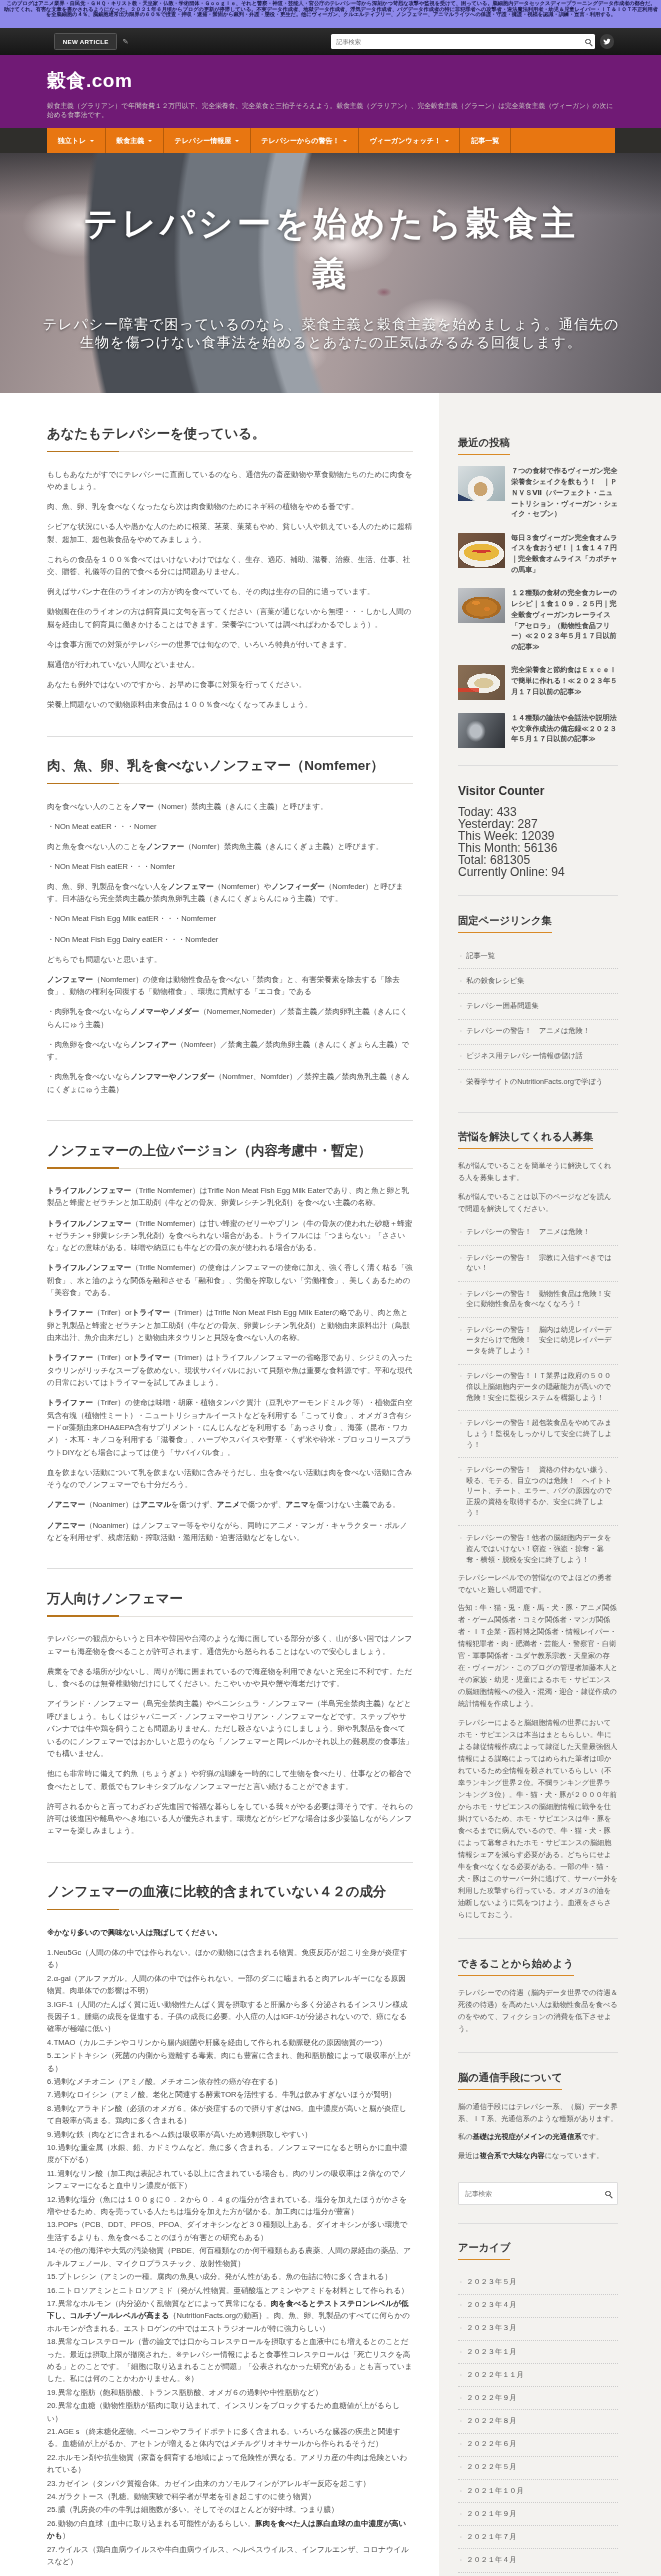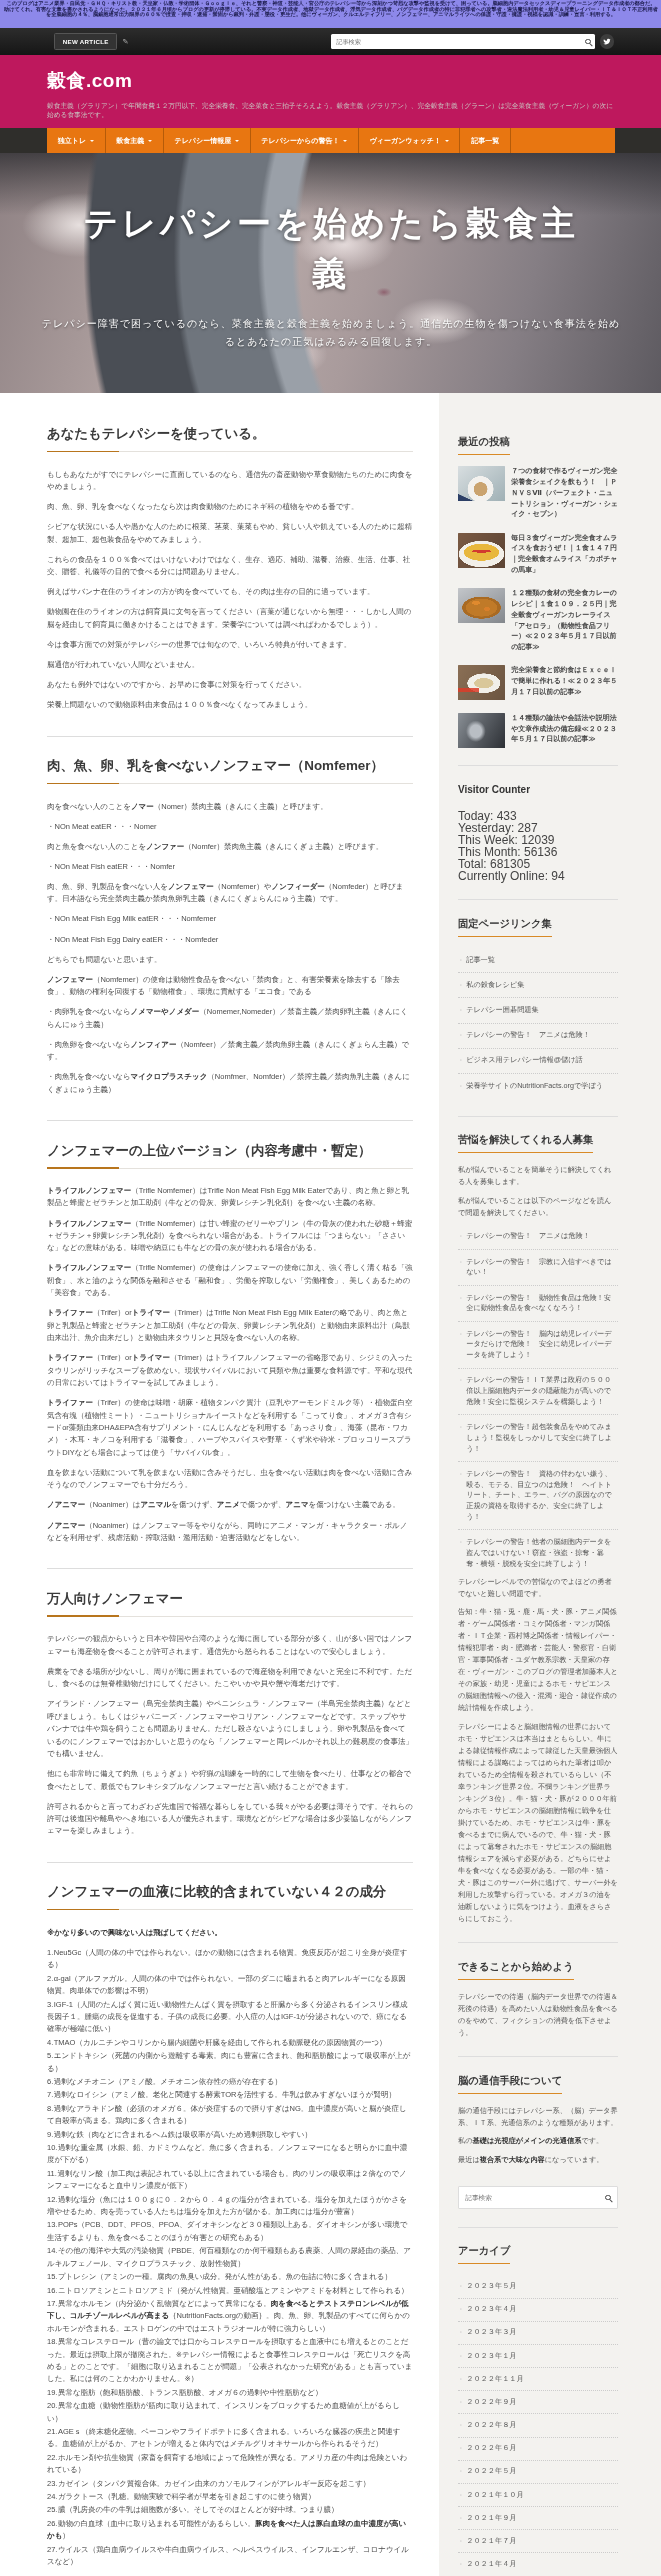--- a/index.html
+++ b/index.html
@@ -39,21 +39,21 @@
   }
   .mag { width:5.7px; height:5.7px; border:1px solid #444; border-radius:50%; position:relative; display:inline-block; }
   .mag::after { content:''; position:absolute; width:3.6px; height:1px; background:#444;
     transform:rotate(45deg); right:-3.1px; bottom:-1.5px; }
   .tw-circle {
     width:14.4px; height:14.4px; border-radius:50%; background:#3d3d3d; margin-left:4.6px;
     display:flex; align-items:center; justify-content:center; cursor:pointer; flex:0 0 auto;
   }
 
   
-  .site-head { height:73px; background:#be185d; padding:13.4px 47px 0; }
+  .site-head { height:73px; background:#701a75; padding:13.4px 47px 0; }
   .site-title { color:#fff; font-size:19px; font-weight:bold; letter-spacing:0.5px; }
   .site-desc { color:#c9c7c3; font-size:6.7px; line-height:9.8px; margin-top:6.2px; max-width:567px; }
 
   
   .nav-wrap { height:25px; background:#2f2e2b; }
   .mainnav {
     margin:0 47px; height:25px; background:#e87611; display:flex; list-style:none;
   }
   .mainnav li {
     display:flex; align-items:center; padding:0 10.8px; color:#fff; font-size:7px;
@@ -77,21 +77,21 @@
       radial-gradient(ellipse 11.3px 6.2px at 23% 76%, rgba(100,35,55,.45), transparent 75%),
       linear-gradient(rgba(40,40,44,.75), rgba(40,40,44,0) 26%),
       linear-gradient(105deg,#8f8284 0%,#bcadab 35%,#a99b9c 55%,#857e84 78%,#5d5a60 100%);
   }
   .hero-inner { position:absolute; inset:0; display:flex; flex-direction:column; align-items:center; justify-content:center; padding-top:5.2px; }
   .hero-title {
     width:520px; text-align:center; color:#fff; font-size:34px; font-weight:bold;
     letter-spacing:3.6px; line-height:1.45; text-shadow:0 1px 4.1px rgba(0,0,0,.55);font-family:Liberation Serif, serif;
   }
   .hero-sub {
-    width:582px; text-align:center; color:#fff; font-size:10px; line-height:18.5px;
+    width:582px; text-align:center; color:#fff; font-size:14px; line-height:18.5px;
     letter-spacing:1px; margin-top:17px; text-shadow:0 0.5px 2.6px rgba(0,0,0,.6);
   }
 
   
   .content { height:2700px; display:flex; overflow:hidden; }
   .main { width:439px; padding:26px 26px 0 47px; }
   .aside { flex:1; background:#f3f2ef; padding:43px 44px 0 19px; overflow:hidden; }
 
   
   .main h2 {
@@ -102,30 +102,30 @@
   .main h2::after { content:''; position:absolute; left:0; bottom:-1px; width:72px; height:1.5px; background:#b8751d; }
   .main p { color:#4b4b4b; font-size:7.5px; line-height:12.4px; margin:0 0 7.7px; }
   .sep { border:none; border-top:0.5px solid #ddd; margin:24px 0 20.6px; }
   ol.plist { list-style:none; counter-reset:n; margin:3.1px 0 9.3px; }
   ol.plist li { color:#4b4b4b; font-size:7.5px; line-height:12.4px; margin:1px 0; counter-increment:n; }
   ol.plist li::before { content:counter(n) "."; margin-right:0.5px; }
 
   
   .aside h3 {
     display:inline-block; color:#3a3a3a; font-size:10.3px; font-weight:bold;
-    border-bottom:1.5px solid #d98a26; padding-bottom:4.6px; margin-bottom:11.3px; line-height:1.3;font-family:Liberation Mono, monospace;
+    border-bottom:1.5px solid #d98a26; padding-bottom:4.6px; margin-bottom:11.3px; line-height:1.3;
   }
   .sdiv { border:none; border-top:0.5px solid #ddd; position:relative; margin:17.5px 0; }
   .sdiv::before { content:''; position:absolute; left:0; top:-1px; width:28px; height:1.5px; background:#d98a26; }
 
   .post { display:flex; margin-bottom:12.4px; cursor:pointer; }
   .thumb { width:47px; height:35px; flex:0 0 auto; margin-right:6.2px; border-radius:0.5px; }
   .ptitle { color:#4a4a4a; font-size:7px; line-height:10.8px; font-weight:bold; }
 
-  .visitor b { display:block; font-size:10px; color:#333; margin-bottom:15px; }
+  .visitor b { display:block; font-size:12px; color:#333; margin-bottom:8px; }
   .visitor div { font-size:12px; color:#444; line-height:12px; }
 
   ul.side-links { list-style:none; }
   ul.side-links li {
     font-size:7.2px; color:#555; line-height:10.8px; padding:6.7px 0 6.7px 8.2px; position:relative; cursor:pointer;
   }
   ul.side-links li::before { content:'・'; position:absolute; left:0; top:6.7px; color:#999; font-size:5.7px; }
   ul.side-links li + li { border-top:0.5px dotted #ccc; }
   ul.side-links.tight li { padding:5.7px 0 5.7px 8.2px; }
   ul.side-links.tight li::before { top:5.7px; }
@@ -240,21 +240,21 @@
       <p>・NOn Meat eatER・・・Nomer</p>
       <p>肉と魚を食べない人のことを<b>ノンファー</b>（Nomfer）禁肉魚主義（きんにくぎょ主義）と呼びます。</p>
       <p>・NOn Meat Fish eatER・・・Nomfer</p>
       <p>肉、魚、卵、乳製品を食べない人を<b>ノンフェマー</b>（Nomfemer）や<b>ノンフィーダー</b>（Nomfeder）と呼びます。日本語なら完全禁肉主義か禁肉魚卵乳主義（きんにくぎょらんにゅう主義）です。</p>
       <p>・NOn Meat Fish Egg Milk eatER・・・Nomfemer</p>
       <p>・NOn Meat Fish Egg Dairy eatER・・・Nomfeder</p>
       <p>どちらでも問題ないと思います。</p>
       <p><b>ノンフェマー</b>（Nomfemer）の使命は動物性食品を食べない「禁肉食」と、有害栄養素を除去する「除去食」、動物の権利を回復する「動物権食」、環境に貢献する「エコ食」である</p>
       <p>・肉卵乳を食べないなら<b>ノメマーやノメダー</b>（Nomemer,Nomeder）／禁畜主義／禁肉卵乳主義（きんにくらんにゅう主義）</p>
       <p>・肉魚卵を食べないなら<b>ノンフィアー</b>（Nomfeer）／禁禽主義／禁肉魚卵主義（きんにくぎょらん主義）です。</p>
-      <p>・肉魚乳を食べないなら<b>マイクロプラスチック</b>（Nomfmer、Nomfder）／禁搾主義／禁肉魚乳主義（きんにくぎょにゅう主義）</p>
+      <p>・肉魚乳を食べないなら<b>ノンフマーやノンフダー</b>（Nomfmer、Nomfder）／禁搾主義／禁肉魚乳主義（きんにくぎょにゅう主義）</p>
       <hr class="sep">
       <h2>ノンフェマーの上位バージョン（内容考慮中・暫定）</h2>
       <p><b>トライフルノンフェマー</b>（Trifle Nomfemer）はTrifle Non Meat Fish Egg Milk Eaterであり、肉と魚と卵と乳製品と蜂蜜とゼラチンと加工助剤（牛などの骨灰、卵黄レシチン乳化剤）を食べない主義の名称。</p>
       <p><b>トライフルノンフェマー</b>（Trifle Nomfemer）は甘い蜂蜜のゼリーやプリン（牛の骨灰の使われた砂糖＋蜂蜜＋ゼラチン＋卵黄レシチン乳化剤）を食べられない場合がある。トライフルには「つまらない」「ささいな」などの意味がある。味噌や納豆にも牛などの骨の灰が使われる場合がある。</p>
       <p><b>トライフルノンフェマー</b>（Trifle Nomfemer）の使命はノンフェマーの使命に加え、強く香しく清く粘る「強靭食」、水と油のような関係を融和させる「融和食」、労働を搾取しない「労働権食」、美しくあるための「美容食」である。</p>
       <p><b>トライファー</b>（Trifer）or<b>トライマー</b>（Trimer）はTrifle Non Meat Fish Egg Milk Eaterの略であり、肉と魚と卵と乳製品と蜂蜜とゼラチンと加工助剤（牛などの骨灰、卵黄レシチン乳化剤）と動物由来原料出汁（鳥獣由来出汁、魚介由来だし）と動物由来タウリンと貝殻を食べない人の名称。</p>
       <p><b>トライファー</b>（Trifer）or<b>トライマー</b>（Trimer）はトライフルノンフェマーの省略形であり、シジミの入ったタウリンがリッチなスープを飲めない。現状サバイバルにおいて貝類や魚は重要な食料源です。平和な現代の日常においてはトライマーを試してみましょう。</p>
       <p><b>トライファー</b>（Trifer）の使命は味噌・胡麻・植物タンパク質汁（豆乳やアーモンドミルク等）・植物蛋白空気含有塊（植物性ミート）・ニュートリショナルイーストなどを利用する「こってり食」、オメガ３含有シードor藻類由来DHA&amp;EPA含有サプリメント・にんじんなどを利用する「あっさり食」、海藻（昆布・ワカメ）・木耳・キノコを利用する「滋養食」、ハーブやスパイスや野草・くず米や砕米・ブロッコリースプラウトDIYなども場合によっては使う「サバイバル食」。</p>
       <p>血を飲まない活動について乳を飲まない活動に含みそうだし、虫を食べない活動は肉を食べない活動に含みそうなのでノンフェマーでも十分だろう。</p>
       <p><b>ノアニマー</b>（Noanimer）は<b>アニマル</b>を傷つけず、<b>アニメ</b>で傷つかず、<b>アニマ</b>を傷つけない主義である。</p>

